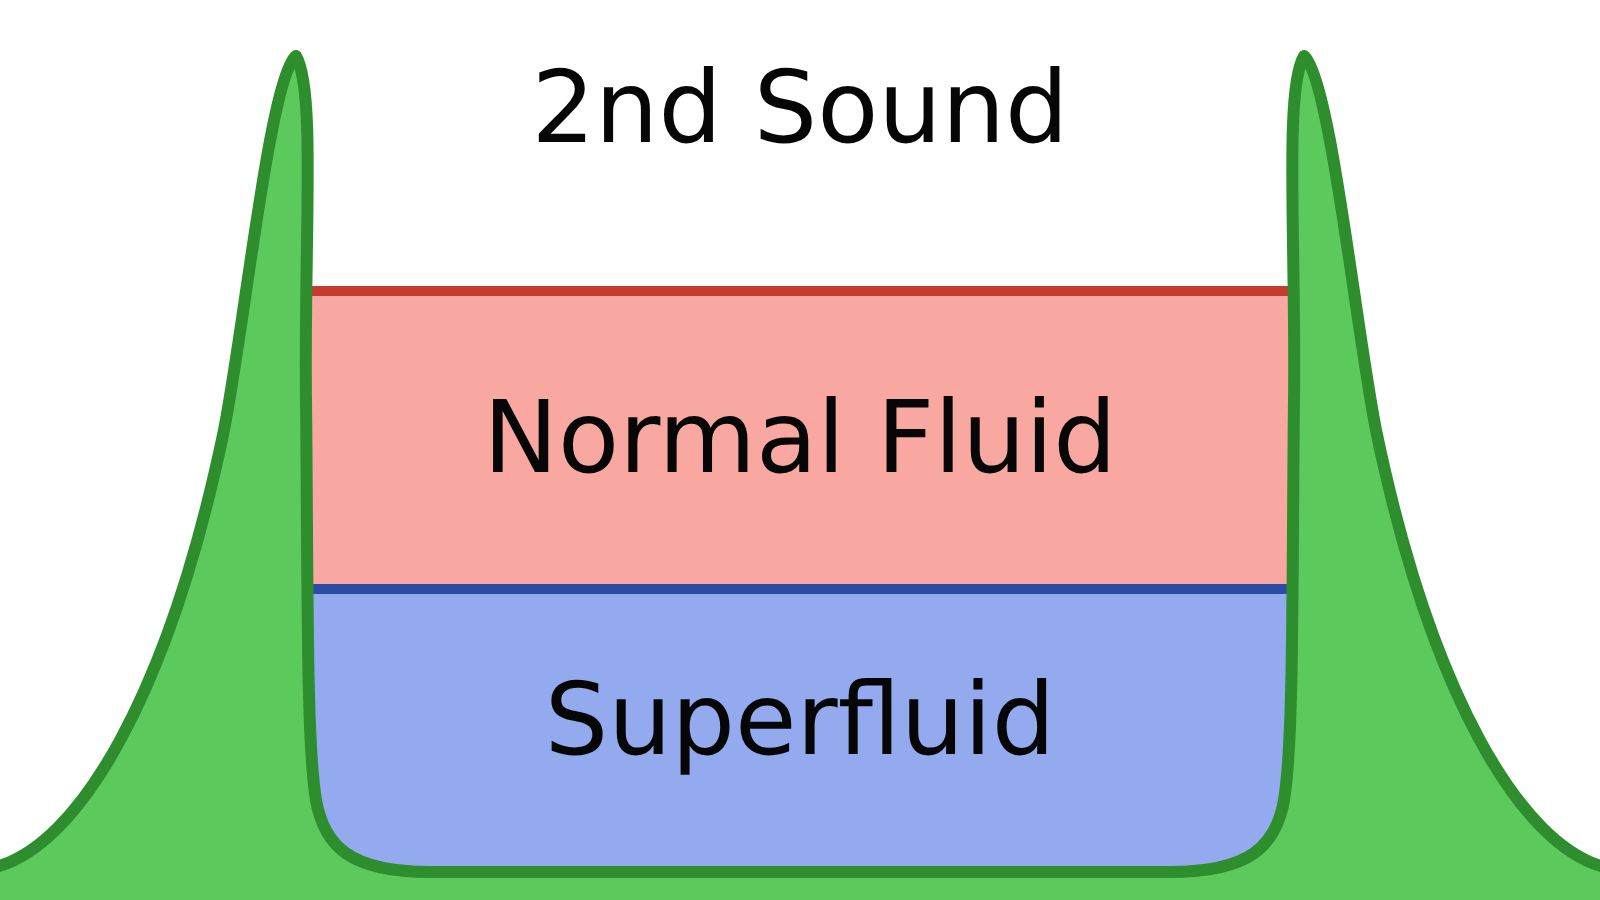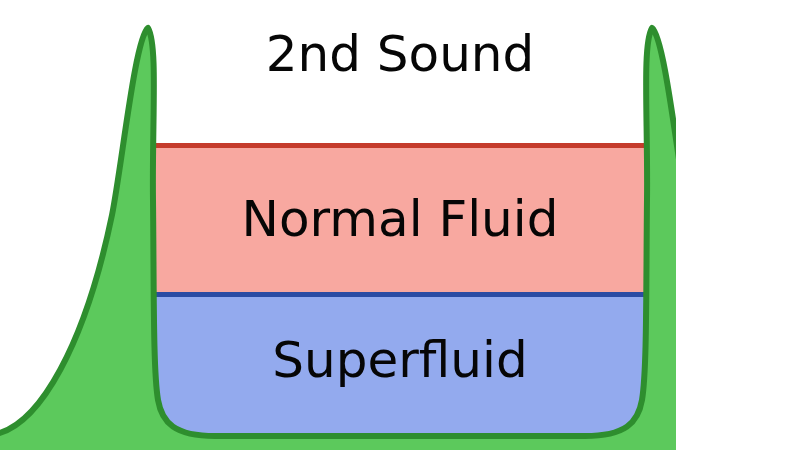--- a/index.html
+++ b/index.html
@@ -2,21 +2,21 @@
 <html><head>
 <meta charset="utf-8">
 <style>
   html, body {
     margin: 0;
     padding: 0;
     background: #ffffff;
   }
   .stage {
     position: relative;
-    width: 676px;
+    width: 800px;
     height: 450px;
     overflow: hidden;
     background: #d946ef;
   }
   svg {
     display: block;
   }
   text.dlabel {
     font-family: "DejaVu Sans", "Liberation Sans", sans-serif;
     font-size: 50px;

